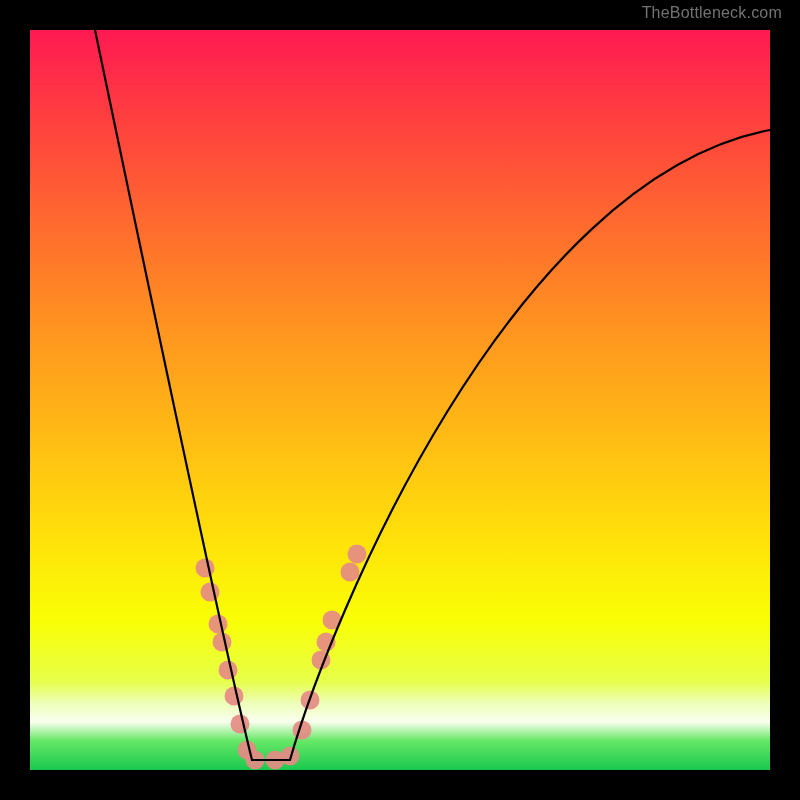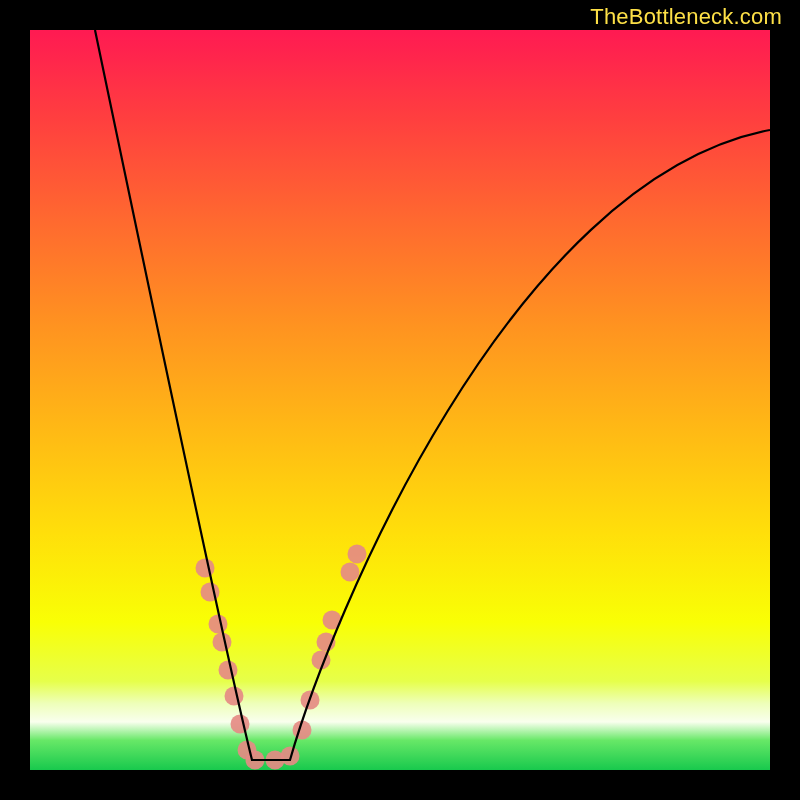--- a/index.html
+++ b/index.html
@@ -36,22 +36,22 @@
       #eeffb9 91%,
       #f9ffee 93.5%,
       #67e867 96%,
       #18c94d 100%
     );
   }
   .watermark {
     position: absolute;
     top: 4px;
     right: 18px;
-    color: #fde047;
-    font-size: 22px;
+    color: #737373;
+    font-size: 16px;
     font-weight: 400;
     letter-spacing: 0.2px;
     user-select: none;
   }
   svg.curve-layer {
     position: absolute;
     left: 0;
     top: 0;
     width: 740px;
     height: 740px;

